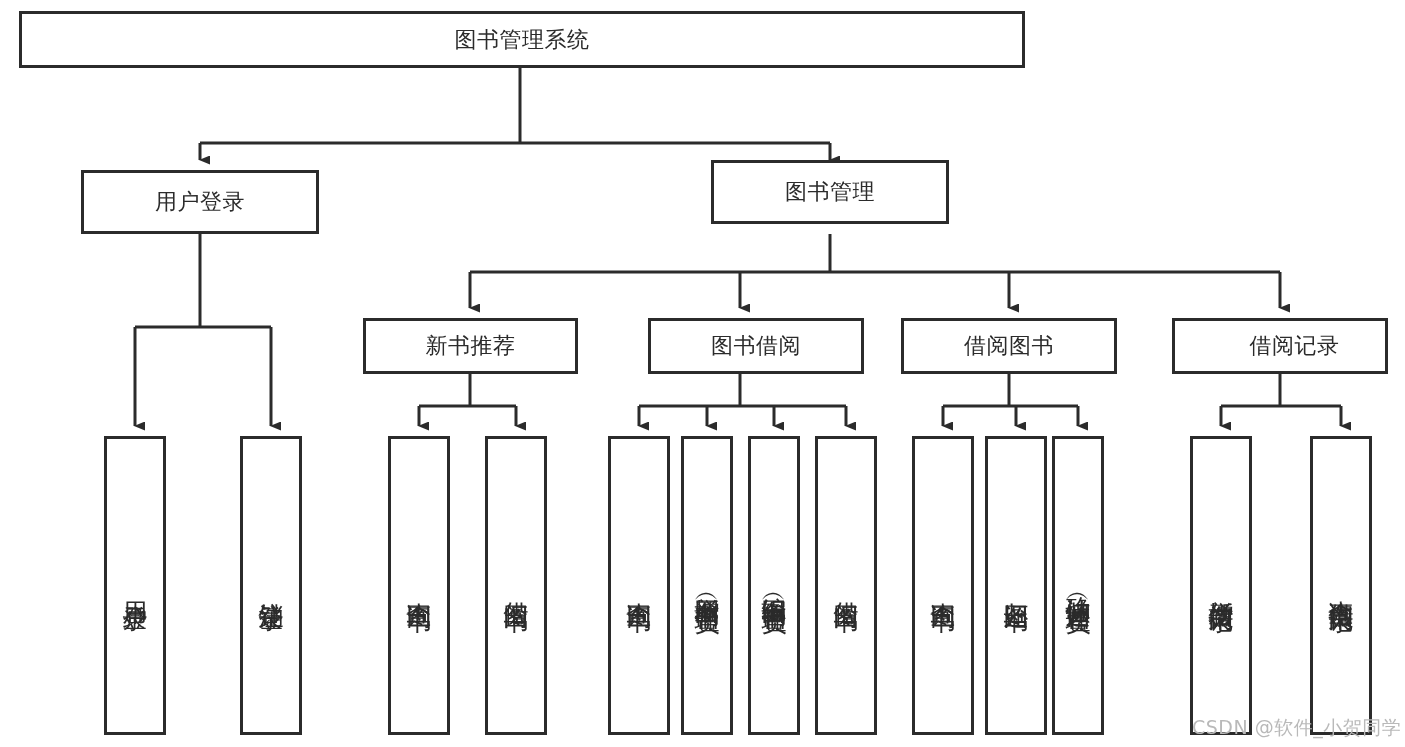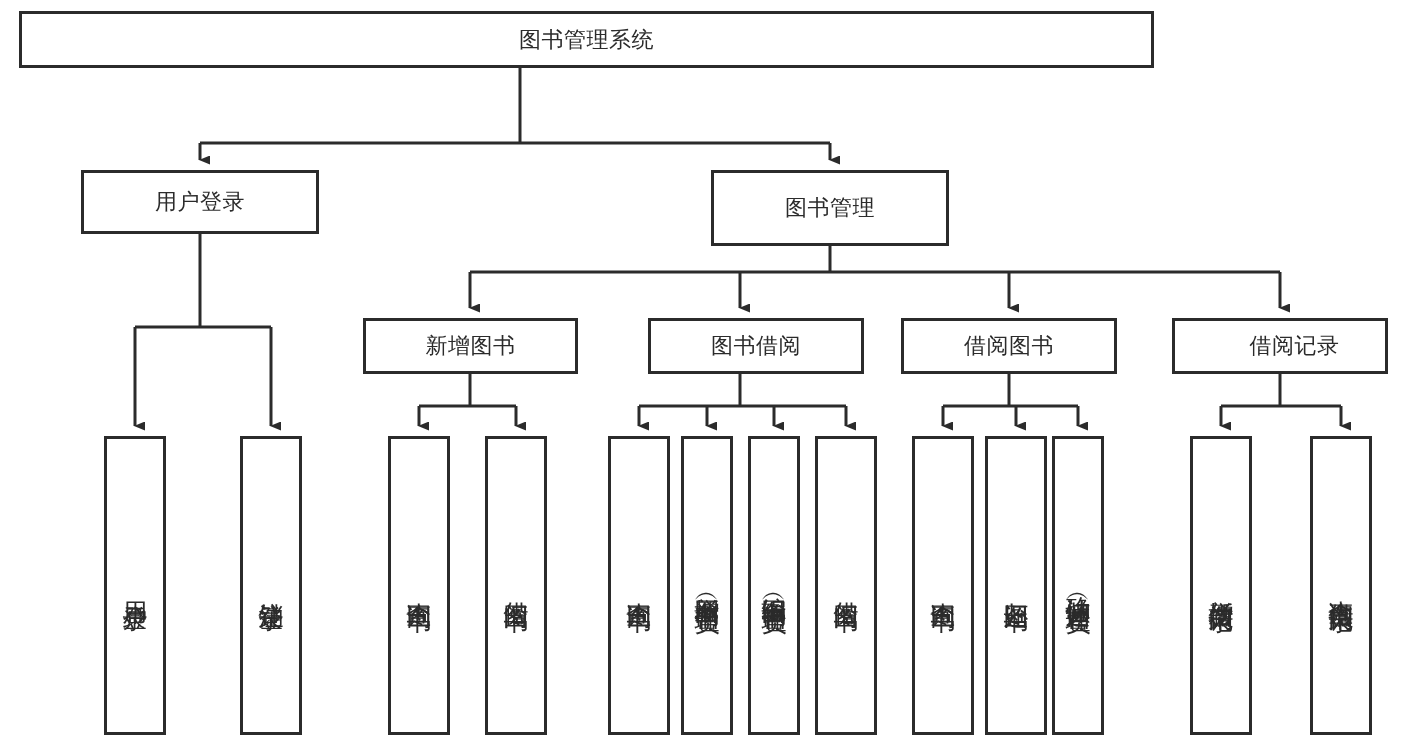--- a/index.html
+++ b/index.html
@@ -106,31 +106,31 @@
       <path d="M 1078,406 L 1078,426" marker-end="url(#arrowhead)"></path>
 
       <path d="M 1280,374 L 1280,406"></path>
       <path d="M 1221,406 L 1341,406"></path>
       <path d="M 1221,406 L 1221,426" marker-end="url(#arrowhead)"></path>
       <path d="M 1341,406 L 1341,426" marker-end="url(#arrowhead)"></path>
     </g>
   </svg>
 
   <div id="nodes-layer">
-      <div class="node-box" style="left: 19px; top: 11px; width: 1135px; height: 57px;">
+      <div class="node-box" style="left: 19px; top: 11px; width: 1006px; height: 57px;">
         <span class="node-label">图书管理系统</span>
       </div>
       <div class="node-box" style="left: 81px; top: 170px; width: 238px; height: 64px;">
         <span class="node-label">用户登录</span>
       </div>
-      <div class="node-box" style="left: 711px; top: 170px; width: 238px; height: 76px; text-align: right;">
+      <div class="node-box" style="left: 711px; top: 160px; width: 238px; height: 64px; text-align: right;">
         <span class="node-label">图书管理</span>
       </div>
       <div class="node-box" style="left: 363px; top: 318px; width: 215px; height: 56px;">
-        <span class="node-label">新增图书</span>
+        <span class="node-label">新书推荐</span>
       </div>
       <div class="node-box" style="left: 632px; top: 318px; width: 216px; height: 56px; margin-left: 16px;">
         <span class="node-label">图书借阅</span>
       </div>
       <div class="node-box" style="left: 901px; top: 318px; width: 216px; height: 56px;">
         <span class="node-label">借阅图书</span>
       </div>
       <div class="node-box" style="left: 1172px; top: 318px; width: 216px; height: 56px; padding-left: 29px;">
         <span class="node-label">借阅记录</span>
       </div>
@@ -168,13 +168,14 @@
         <span class="node-label">确认归还（管理员）</span>
       </div>
       <div class="node-box vertical" style="left: 1190px; top: 436px; width: 62px; height: 299px;">
         <span class="node-label">新增借阅记录</span>
       </div>
       <div class="node-box vertical" style="left: 1310px; top: 436px; width: 62px; height: 299px;">
         <span class="node-label">查询借阅记录</span>
       </div>
     </div>
 
+  <div class="watermark" style="left:1192px; top:715px;">CSDN @软件_小贺同学</div>
 </div>
 
 </body></html>

